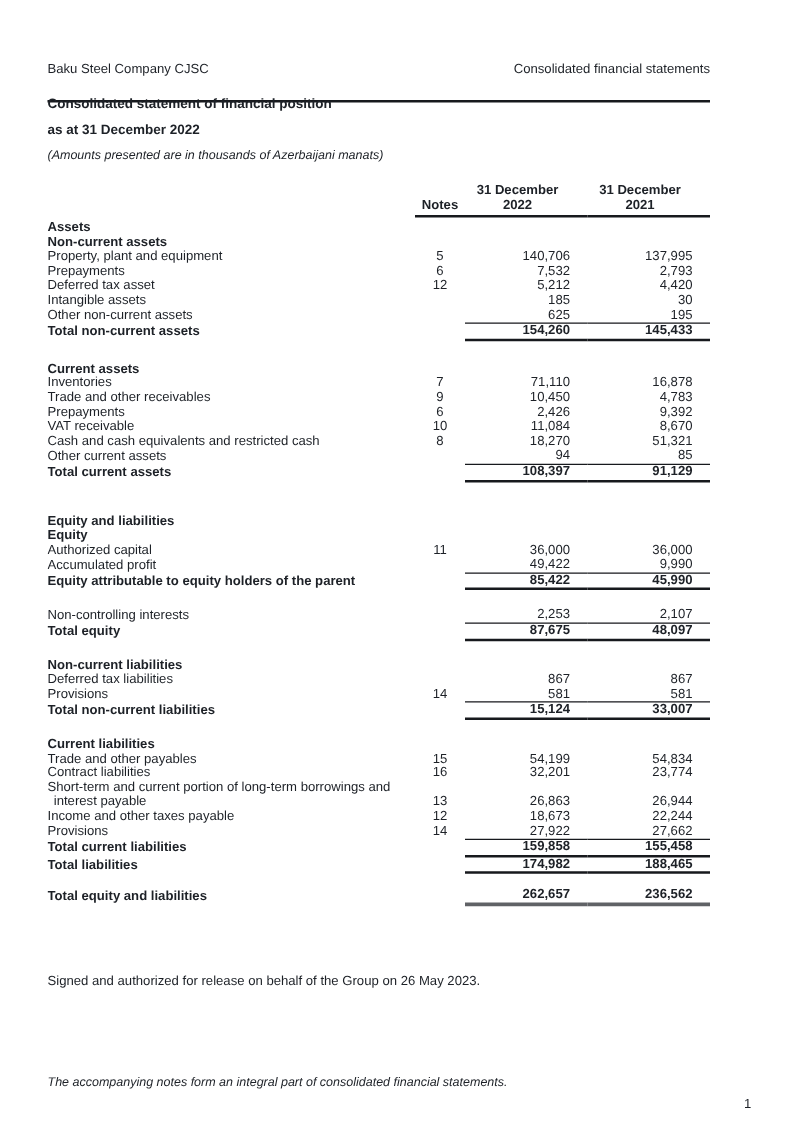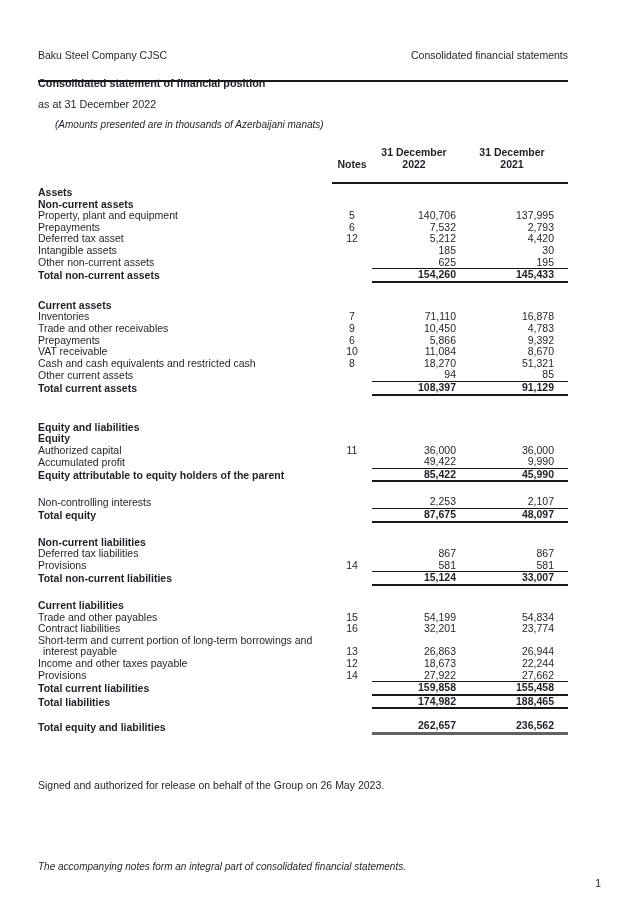--- a/index.html
+++ b/index.html
@@ -15,34 +15,34 @@
 
   
   .doc-header {
     position:absolute; left:38px; top:49px; width:530px;
     display:flex; justify-content:space-between; align-items:flex-end;
     border-bottom:2px solid #17191d; padding-bottom:19px;
     font-size:10.5px; line-height:12px;
   }
 
   .doc-title    { position:absolute; left:38px; top:77px;  font-size:10.8px; font-weight:bold; }
-  .doc-subtitle { position:absolute; left:38px; top:98px;  font-size:10.8px; font-weight:normal; }
-  .amounts-note { position:absolute; left:38px; top:119px; font-size:10px; font-style:italic;margin-left:17px; }
+  .doc-subtitle { position:absolute; left:38px; top:98px;  font-size:10.8px; font-weight:bold; }
+  .amounts-note { position:absolute; left:38px; top:119px; font-size:10px; font-style:italic; }
 
   
   table.statement {
     position:absolute; left:38px; top:146px;
     width:530px; border-collapse:collapse; table-layout:fixed;
   }
   .statement th, .statement td {
     font-size:10.5px; line-height:11.6px; padding:0;
     vertical-align:bottom; font-weight:normal; overflow:hidden;
   }
   .statement thead th { font-weight:bold; line-height:12px; }
-  .statement thead th.underline { border-bottom:2px solid #17191d; padding-bottom:12px; }
+  .statement thead th.underline { border-bottom:2px solid #17191d; padding-bottom:2px; }
   .statement thead th.num, .statement thead th.note-c { text-align:center; }
   tbody tr:first-child td { padding-top:4px; }
 
   .col-label { width:294px; }
   .col-note  { width:40px; }
   .col-num   { width:98px; }
 
   td.note-c { text-align:center; }
   td.num    { text-align:right; padding-right:14px; }
   th.num    { padding-right:14px; }
@@ -199,21 +199,21 @@
           </td>
       <td class="note-c">9</td>
       <td class="num">10,450</td>
       <td class="num">4,783</td>
     </tr>
         <tr class="item">
       <td>
             <div class="l1">Prepayments</div>
           </td>
       <td class="note-c">6</td>
-      <td class="num">5,866</td>
+      <td class="num">2,426</td>
       <td class="num">9,392</td>
     </tr>
         <tr class="item">
       <td>
             <div class="l1">VAT receivable</div>
           </td>
       <td class="note-c">10</td>
       <td class="num">11,084</td>
       <td class="num">8,670</td>
     </tr>

